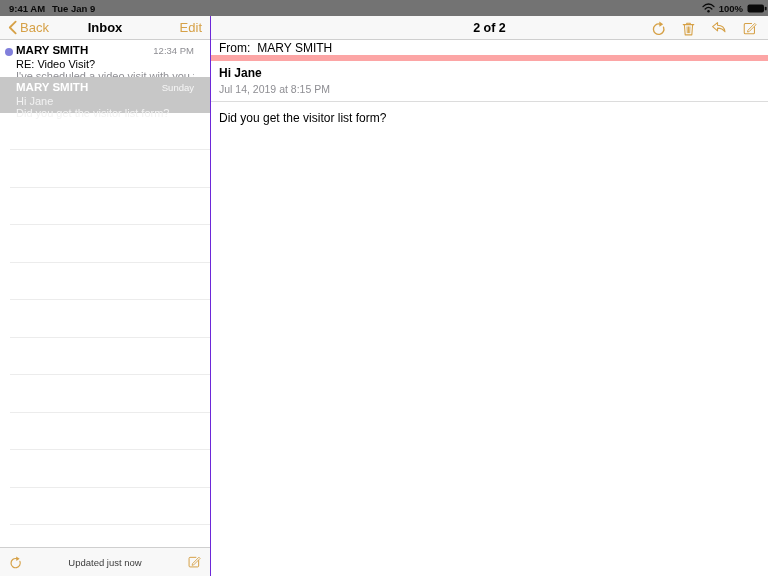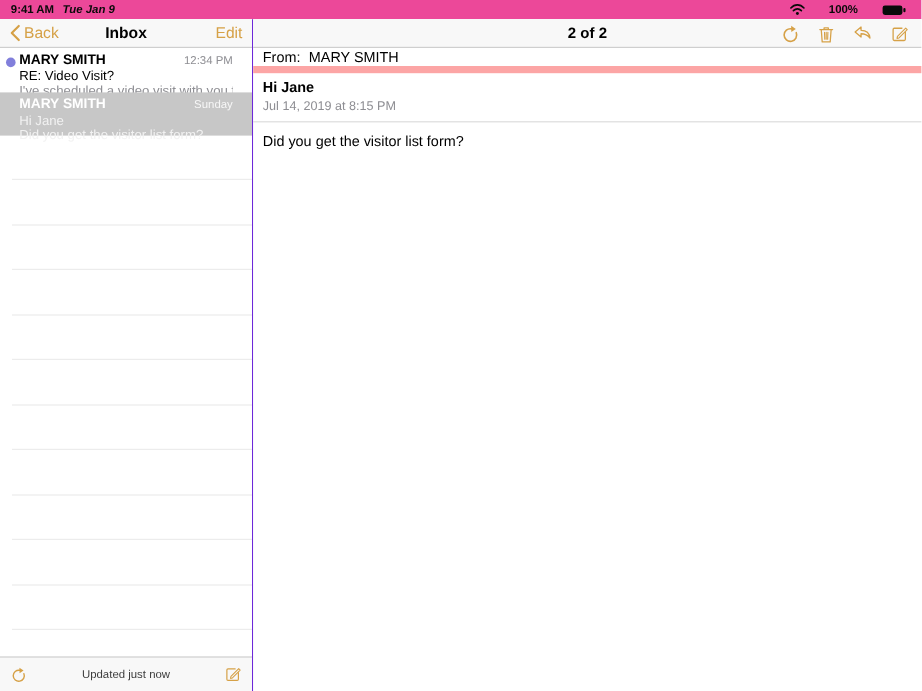--- a/index.html
+++ b/index.html
@@ -13,30 +13,30 @@
   .screen {
     position: relative;
     width: 768px; height: 576px;
     overflow: hidden;
     background: #fff;
   }
 
   
   .status-bar {
     height: 16px;
-    background: #ec4899;
+    background: #737373;
     display: flex;
     align-items: center;
     justify-content: space-between;
-    padding: 0 13px 0 9px;
+    padding: 0 1px 0 9px;
     font-size: 9.5px;
   }
   .status-left { display: flex; align-items: center; gap: 7px; font-weight: 600; color: #0a0a0a; }
-  .status-left .status-date { font-weight: 600; font-style: italic; }
-  .status-right { display: flex; align-items: center; gap: 20px; font-weight: 600; color: #0a0a0a; }
+  .status-left .status-date { font-weight: 600; }
+  .status-right { display: flex; align-items: center; gap: 4px; font-weight: 600; color: #0a0a0a; }
 
   
   .content { display: flex; height: 560px; }
 
   .sidebar {
     width: 211px;
     display: flex;
     flex-direction: column;
     border-right: 1px solid #6d28d9;
     background: #fff;

